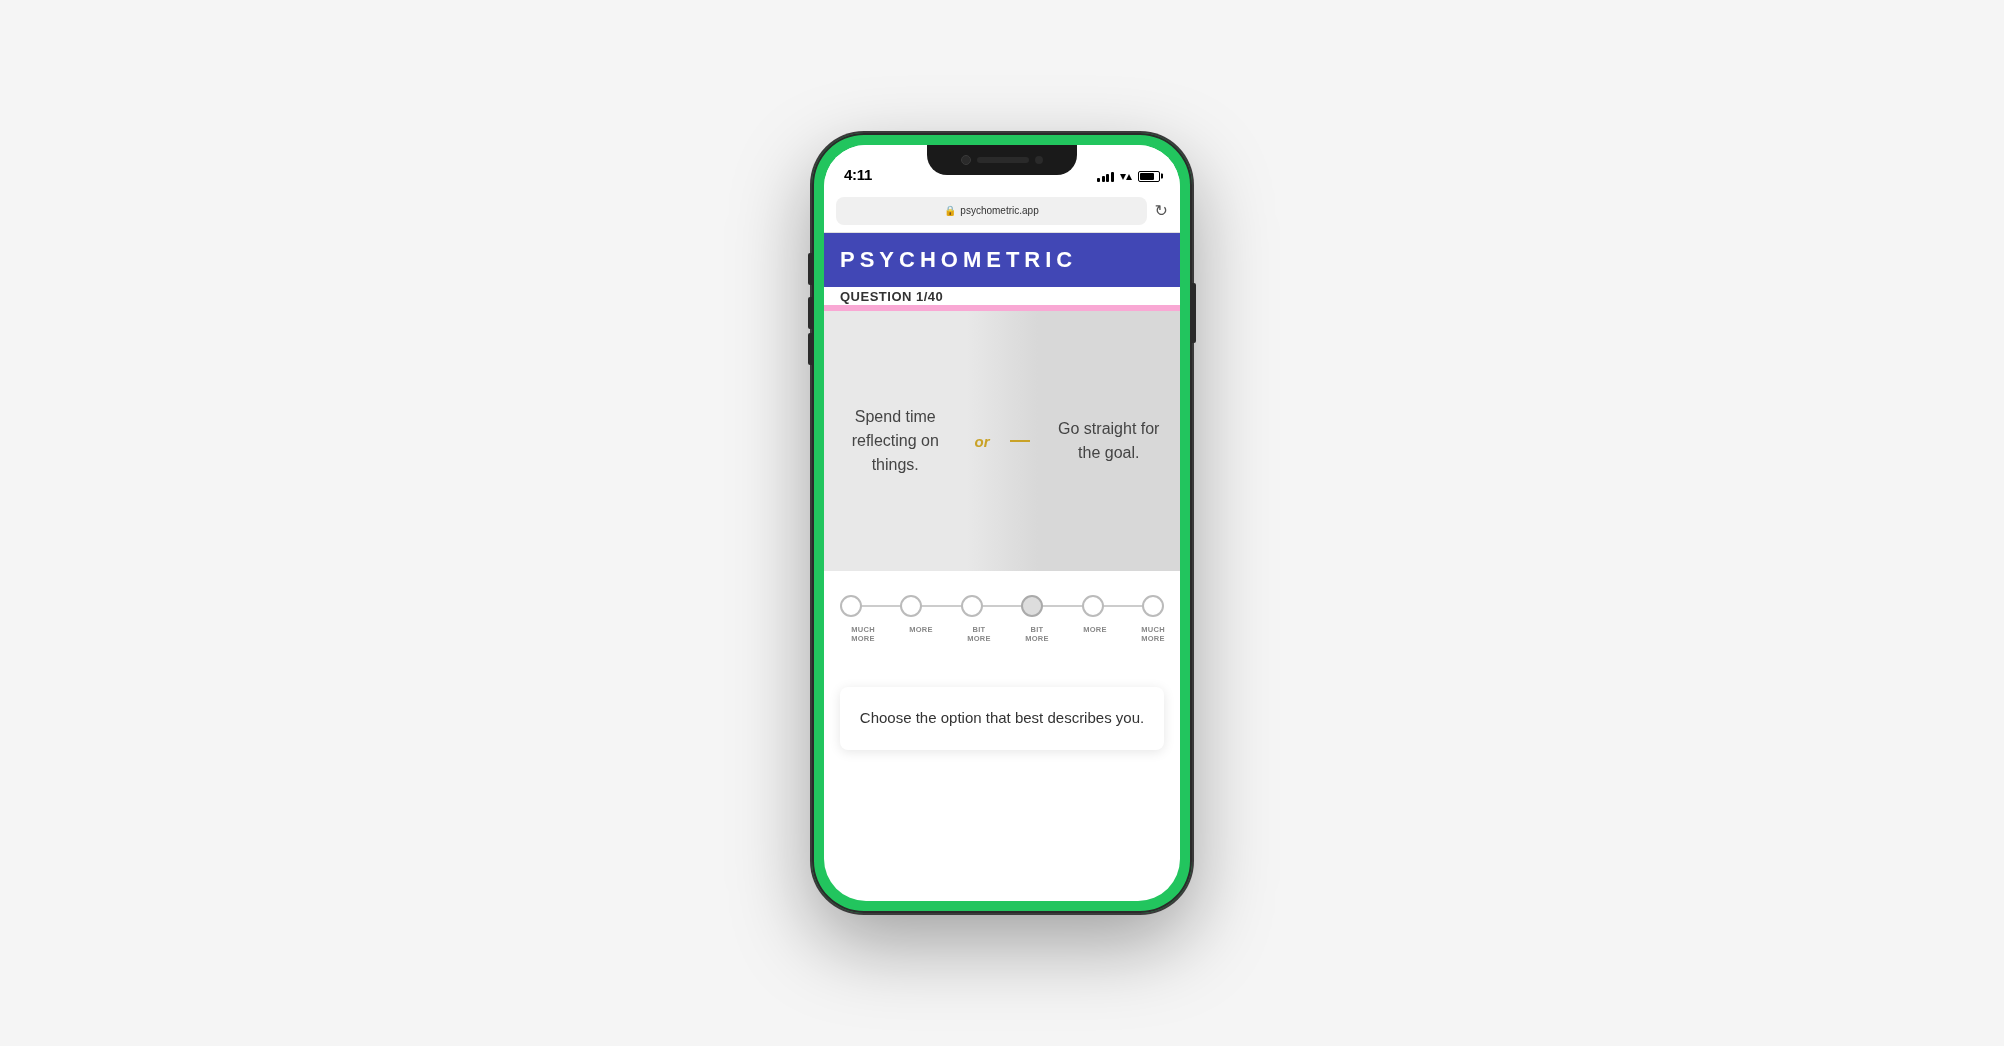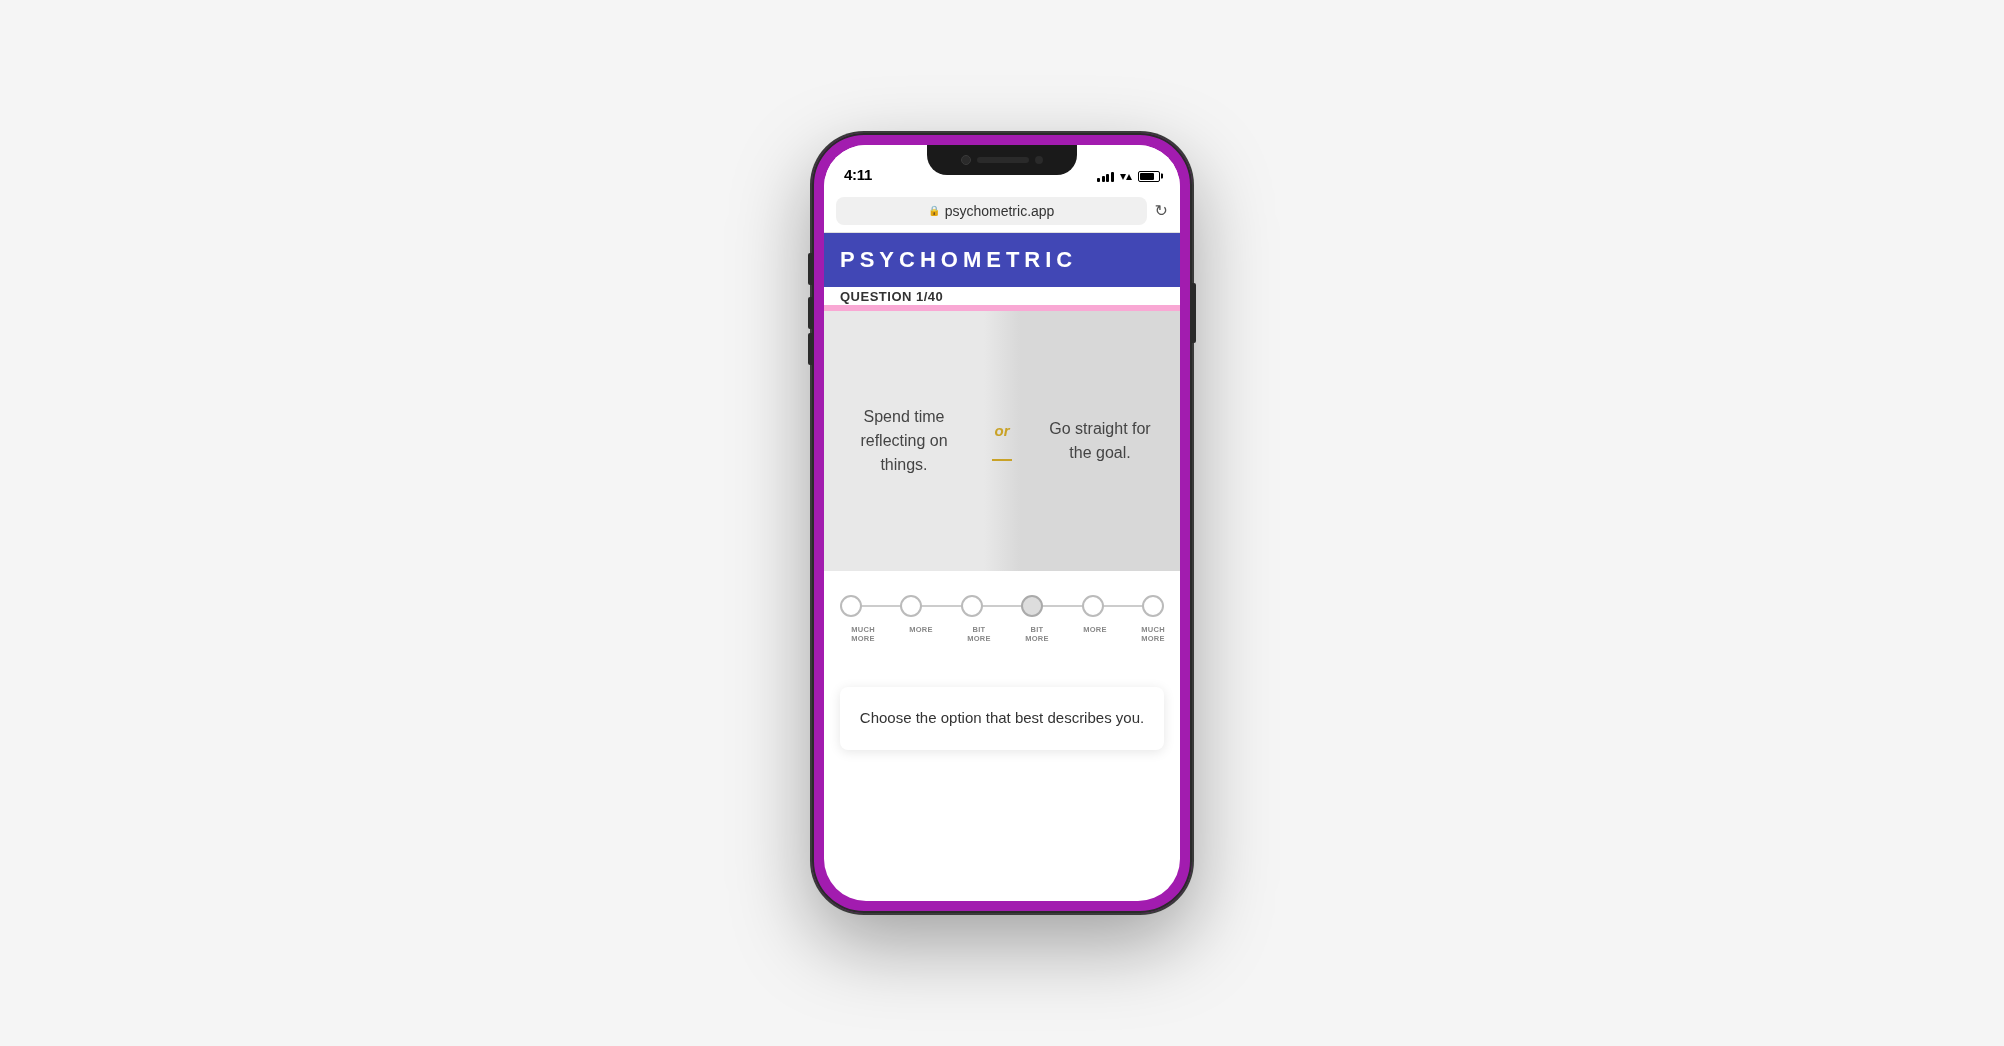--- a/index.html
+++ b/index.html
@@ -15,21 +15,21 @@
 
     .phone-wrapper {
       position: relative;
       width: 380px;
       height: 780px;
     }
 
     .phone-body {
       position: absolute;
       inset: 0;
-      background: #a21caf;
+      background: #22c55e;
       border-radius: 52px;
       box-shadow:
         0 0 0 2px #3a3a3a,
         0 30px 80px rgba(0,0,0,0.35),
         inset 0 0 0 2px #2a2a2a;
     }
 
     
     .phone-body::before {
       content: '';
@@ -212,21 +212,21 @@
       gap: 4px;
       padding: 0 8px;
     }
 
     .lock-icon {
       font-size: 10px;
       color: #555;
     }
 
     .url-text {
-      font-size: 14px;
+      font-size: 10px;
       color: #333;
       font-weight: 400;
     }
 
     .reload-icon {
       font-size: 16px;
       color: #555;
       cursor: pointer;
     }
 
@@ -288,21 +288,21 @@
       flex: 1;
       background: #d8d8d8;
       display: flex;
       align-items: center;
       justify-content: center;
       padding: 28px 16px;
     }
 
     .or-divider {
       display: flex;
-      flex-direction: column;
+      flex-direction: row;
       align-items: center;
       justify-content: center;
       padding: 0 8px;
       background: #e8e8e8;
       background: linear-gradient(to right, #e8e8e8, #d8d8d8);
       gap: 20px;
     }
 
     .or-text {
       font-size: 15px;

